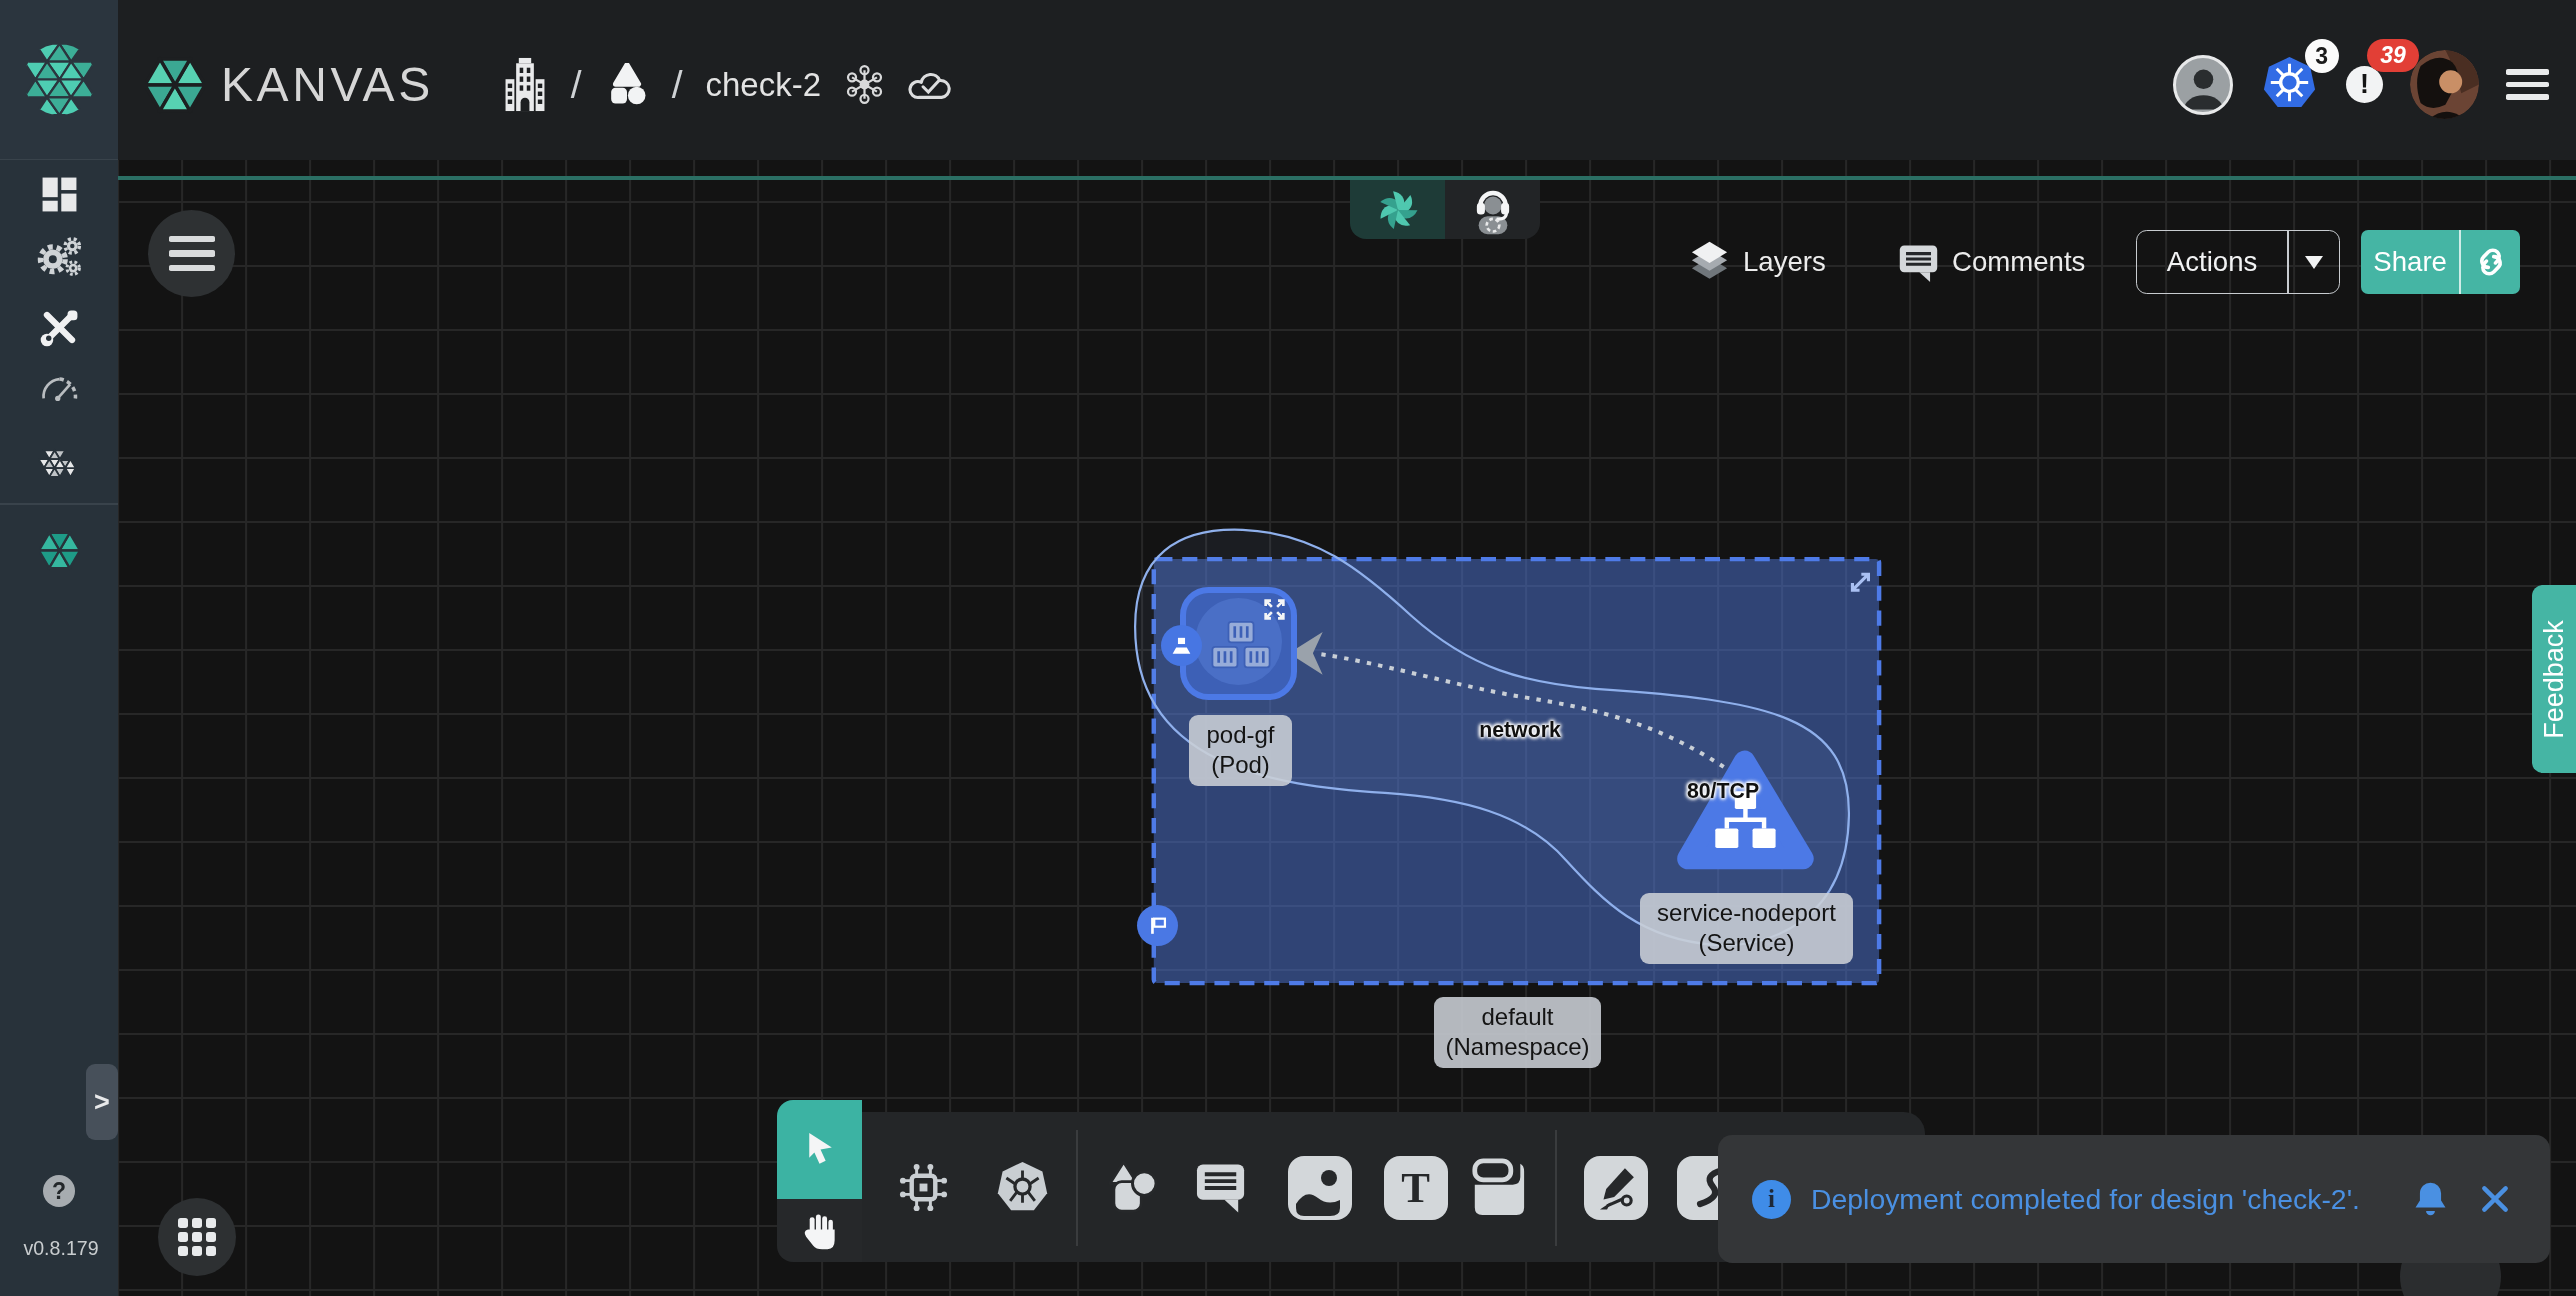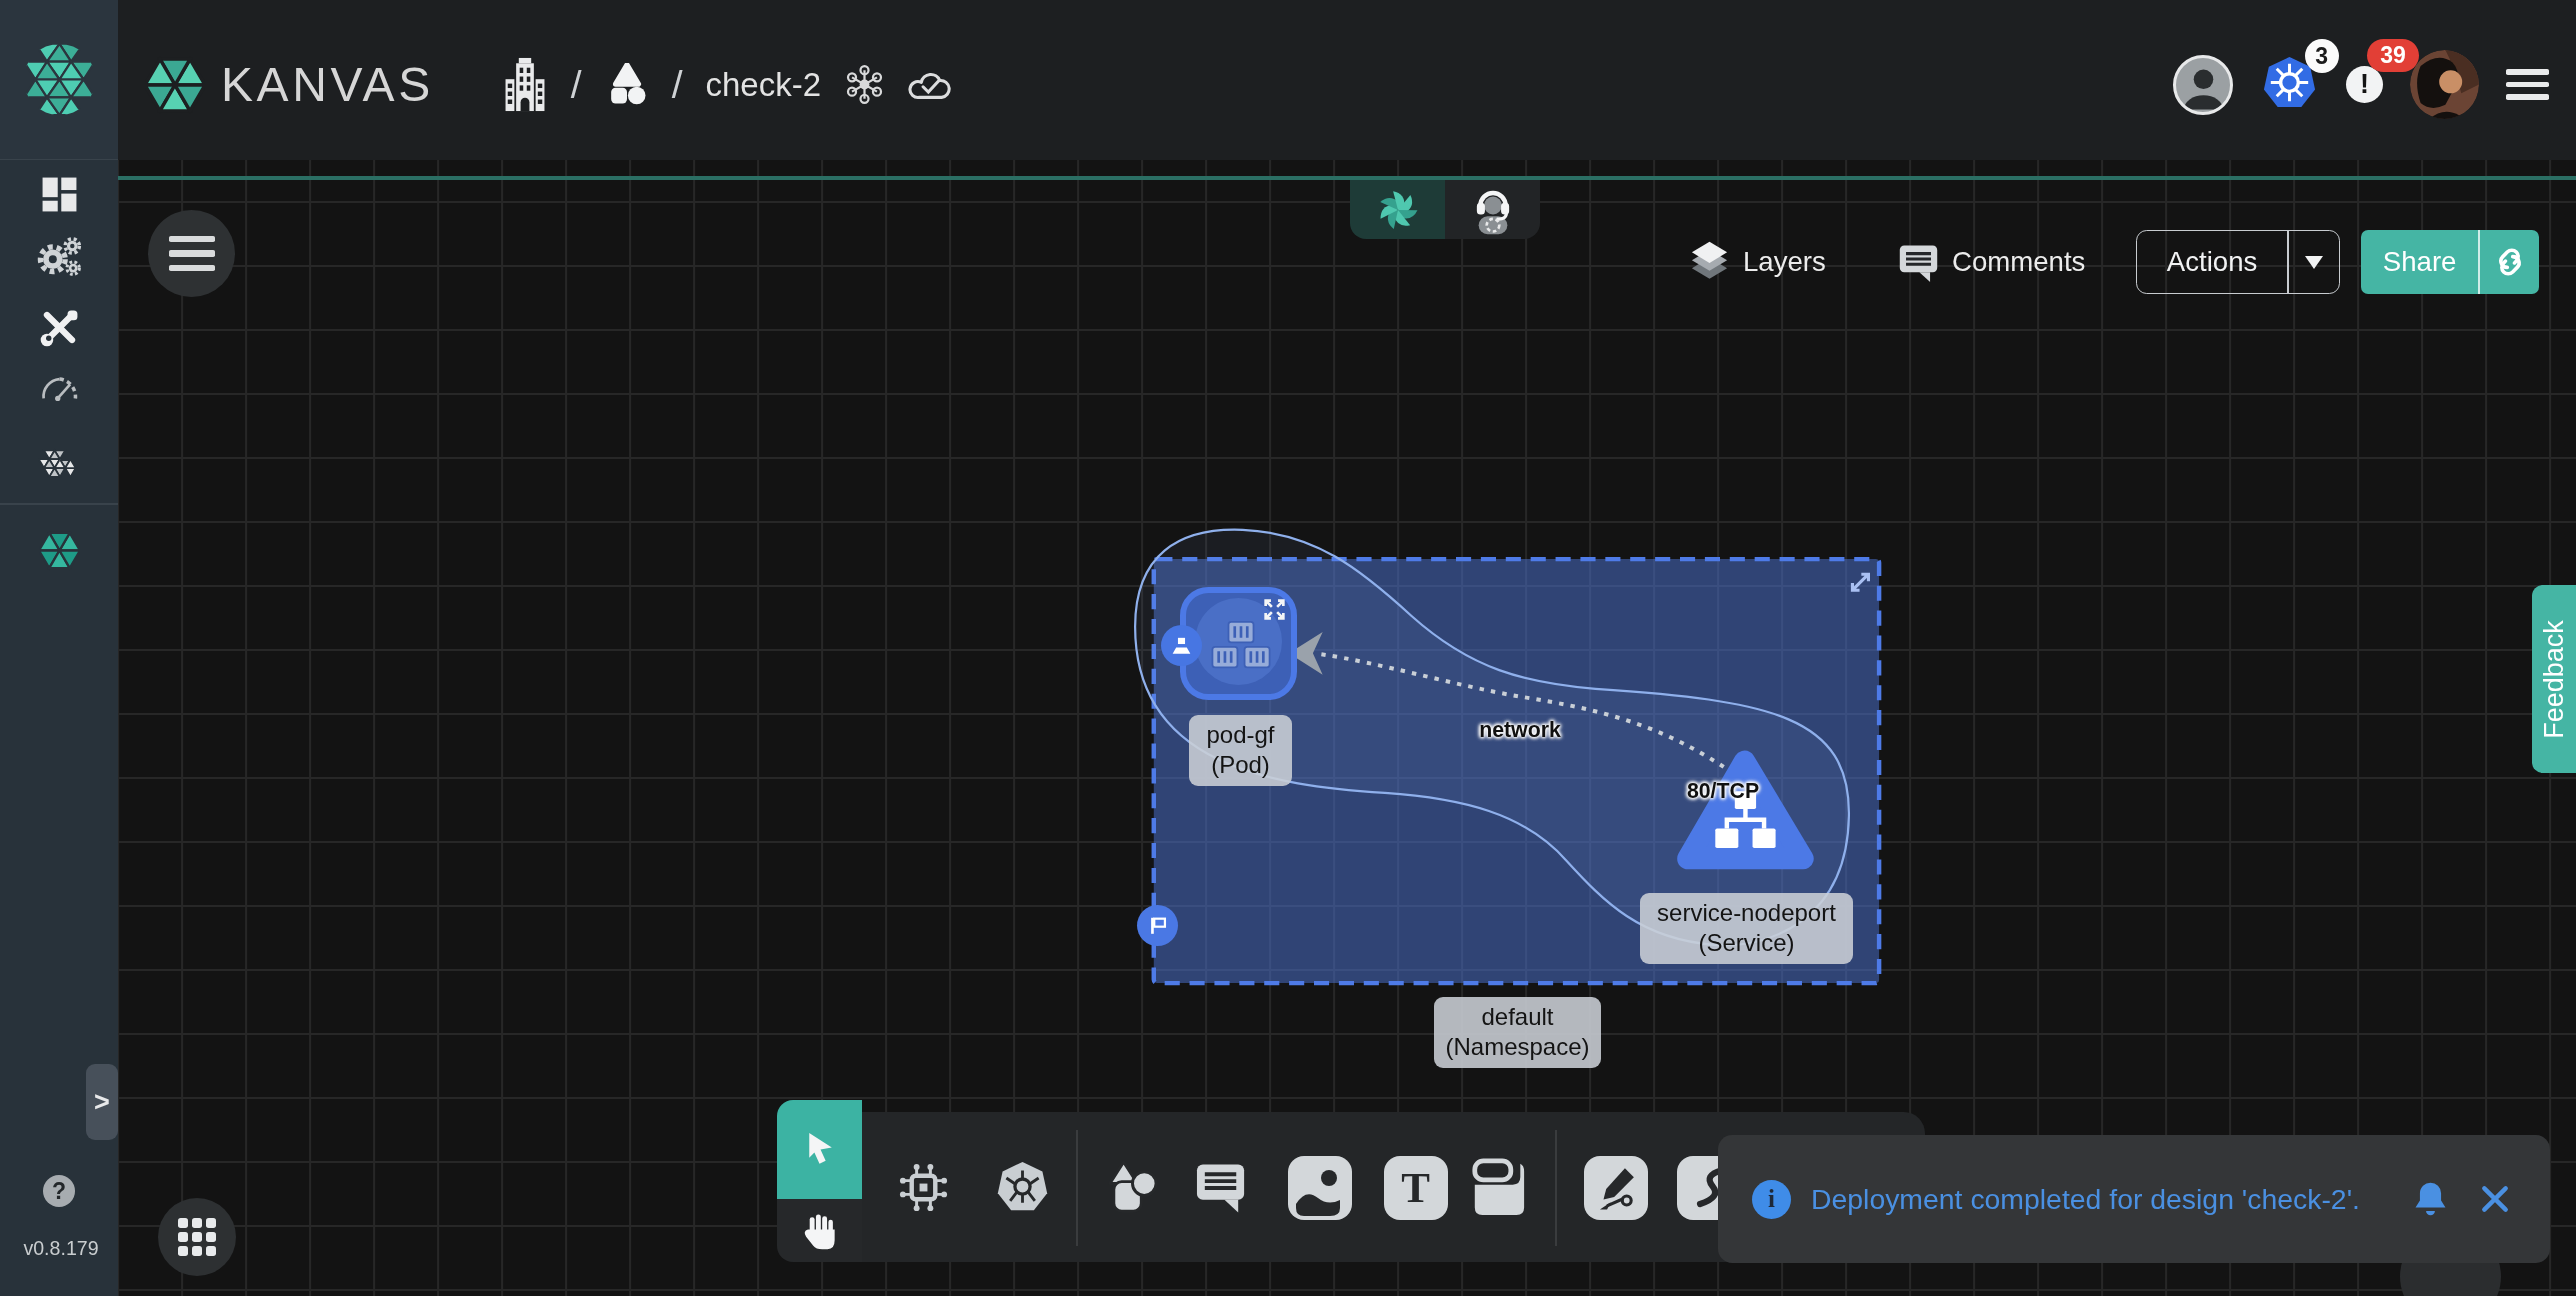--- a/index.html
+++ b/index.html
@@ -22,21 +22,21 @@
   .slash { color:#CFD2D5; font-size:39px; font-weight:300; }
   .crumb-name { color:#E3E3E3; font-size:33px; }
   .hdr-right { position:absolute; right:27px; top:9px; height:151px; display:flex; align-items:center; gap:27px; }
   .avatar-generic { width:60px; height:60px; border-radius:50%; background:#9BA0A3; border:3.6px solid #E8E9EA; overflow:hidden; position:relative; }
   .badge-wrap { position:relative; }
   .badge-circle { position:absolute; top:-14.2px; right:-19.6px; width:34px; height:34px; border-radius:50%; background:#FBFBFB;
     color:#1B1B1B; font-size:23px; font-weight:bold; display:flex; align-items:center; justify-content:center; }
   .alert-circle { width:37px; height:37px; border-radius:50%; background:#F2F3F4; color:#141414; font-size:27px; font-weight:bold;
     display:flex; align-items:center; justify-content:center; }
   .badge-red { position:absolute; top:-27px; right:-36px; min-width:52px; height:33px; border-radius:17px; background:#E23F36;
-    color:#fff; font-size:23px; font-weight:bold; display:flex; align-items:center; justify-content:center; padding:0 9px; }
+    color:#fff; font-size:23px; font-weight:bold; display:flex; align-items:center; justify-content:center; padding:0 9px;font-style:italic; }
   .profile-pic { width:69px; height:69px; border-radius:50%; overflow:hidden; }
   .hamburger { display:flex; flex-direction:column; gap:7.1px; cursor:pointer; }
   .hamburger span { display:block; width:43px; height:5.3px; background:#E9EAEB; border-radius:1.8px; }
 
   
   .sidebar { position:absolute; left:0; top:0; width:118px; height:1296px; background:#28323A; z-index:41; }
   .sidebar-logo-box { position:absolute; left:0; top:0; width:118px; height:160px; background:#2B353E; border-bottom:1.8px solid #39434B;
     display:flex; align-items:center; justify-content:center; }
   .side-icon { position:absolute; left:0; width:118px; display:flex; justify-content:center; }
   .side-divider { position:absolute; left:0; top:503px; width:118px; height:1.8px; background:#39434B; }
@@ -55,21 +55,21 @@
   .tab-seg { width:95px; height:59px; display:flex; align-items:center; justify-content:center; }
   .tab-seg.meshery { background:#1E3B37; border-radius:0 0 0 16px; }
   .tab-seg.operator { background:#222426; border-radius:0 0 16px 0; }
   .label-btn { position:absolute; display:flex; align-items:center; gap:13px; height:64px; top:230px; color:#ECECEC; font-size:27.6px; }
   .actions-btn { position:absolute; left:2136px; top:230px; width:204px; height:64px; border:1.8px solid #C8CCD0; border-radius:10.7px;
     display:flex; align-items:center; color:#F2F3F4; font-size:27.6px; z-index:5; }
   .actions-btn .lbl { flex:1; text-align:center; }
   .actions-btn .div { width:1.8px; height:100%; background:#C8CCD0; }
   .actions-btn .caret-box { width:50px; display:flex; align-items:center; justify-content:center; }
   .caret-down { width:0; height:0; border-left:9.8px solid transparent; border-right:9.8px solid transparent; border-top:13.3px solid #F2F3F4; }
-  .share-btn { position:absolute; left:2361px; top:230px; width:178px; height:64px; background:#45B5A4; border-radius:7.1px;
+  .share-btn { position:absolute; left:2361px; top:230px; width:159px; height:64px; background:#45B5A4; border-radius:7.1px;
     display:flex; align-items:center; color:#fff; font-size:27.6px; z-index:5; }
   .share-btn .lbl { flex:1; text-align:center; }
   .share-btn .div { width:1.8px; height:100%; background:rgba(255,255,255,0.75); }
   .share-btn .icon-box { width:59px; display:flex; align-items:center; justify-content:center; }
 
   
   .overlay-svg { position:absolute; left:0; top:0; width:2576px; height:1296px; z-index:2; pointer-events:none; }
   .node-pod { position:absolute; left:1180px; top:587px; width:117px; height:113px; background:#3D60B6;
     border:6.2px solid #4C79E6; border-radius:28.4px; z-index:3; }
   .node-pod .inner-circle { position:absolute; left:9px; top:5.3px; width:87px; height:87px; border-radius:50%; background:#4A6FC6; }

